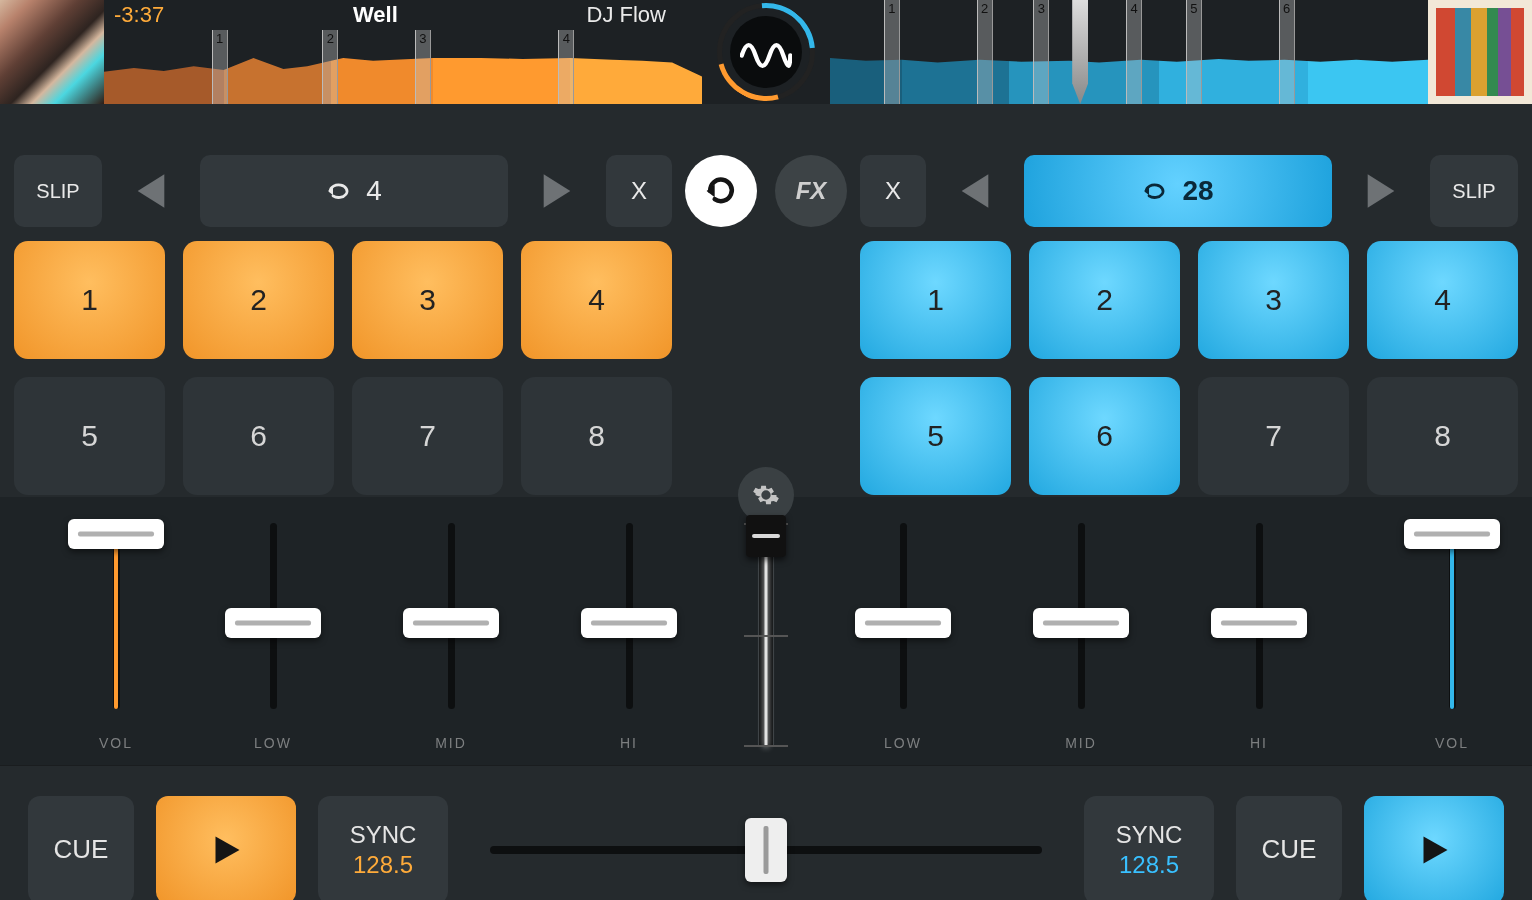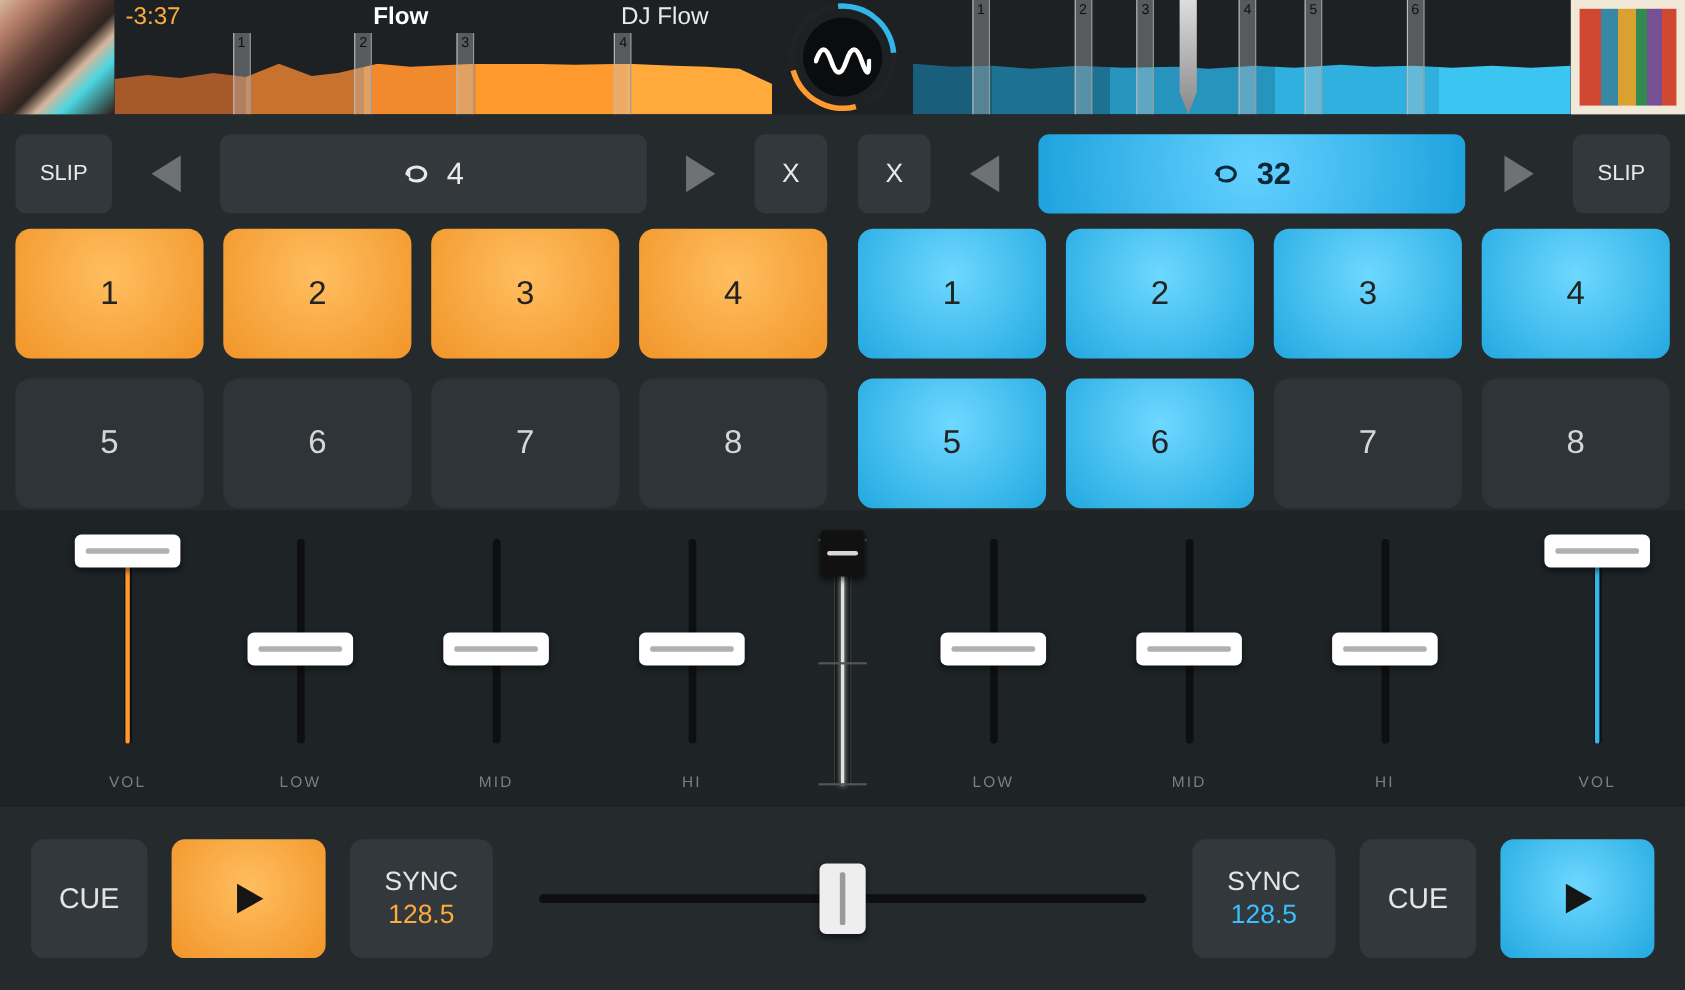--- a/index.html
+++ b/index.html
@@ -7,21 +7,21 @@
   body { background: #252a2d; color: #ccc; user-select: none; }
 
   
   .header { height: 104px; display: flex; align-items: stretch; background: #1d2124; }
   .album-art { width: 104px; height: 104px; background-size: cover; background-position: center; flex: none; }
   .album-art.left { background: linear-gradient(135deg,#d5b79e 0%,#b8826c 15%,#5f3f35 38%,#2e2420 55%,#d5b79e 65%,#4bd7e0 76%,#2e1b14 100%); }
   .album-art.right { background: #f2e8d7; position: relative; }
   .album-art.right::after{ content:""; position:absolute; inset:8px; background:
     linear-gradient(90deg,#e64a33 0 22%,#3399cc 22% 40%,#f2b730 40% 58%,#2d9b5b 58% 70%,#7c52b5 70% 85%,#e64a33 85% 100%); mix-blend-mode:multiply; filter:contrast(0.9); }
   .deck-head { flex: 1; display: flex; flex-direction: column; }
-  .deck-head .meta { height: 30px; display: flex; align-items: center; font-size: 22px; padding: 0 10px; gap: 28px; }
+  .deck-head .meta { height: 30px; display: flex; align-items: center; font-size: 22px; padding: 0 10px; gap: 6px; }
   .time-a { color: #ffab3a; font-weight: 500; }
   .time-b { color: #39c0ff; font-weight: 500; }
   .title-text { font-weight: 700; color: #fff; }
   .artist-text { color: #eaeaea; font-weight: 400; }
   .meta .spacer { flex: 1; }
   .wave { flex:1; position: relative; overflow:hidden; }
   .wave-fill { position:absolute; bottom:0; left:0; right:0; }
   .wave-fill.orange { height: 46px; background: linear-gradient(90deg,#a65a2a 0 20%,#c7722f 20% 38%,#f08a2c 38% 55%,#ff9a2f 55% 78%,#ffaa3a 78% 100%); clip-path: polygon(0% 30%,5% 22%,10% 28%,15% 18%,20% 26%,25% 0%,30% 24%,34% 18%,40% 0%,45% 6%,55% 0%,63% 0%,70% 2%,78% 0%,85% 4%,90% 6%,95% 10%,100% 40%,100% 100%,0% 100%); }
   .wave-fill.blue { height: 46px; background: linear-gradient(90deg,#195f7c 0 12%,#1d7294 12% 30%,#2694bd 30% 55%,#30b0de 55% 80%,#3bc6f2 80% 100%); clip-path: polygon(0% 0%,6% 6%,12% 4%,18% 10%,25% 4%,32% 8%,40% 6%,45% 10%,52% 4%,58% 8%,65% 2%,70% 6%,76% 4%,82% 8%,88% 4%,94% 8%,100% 4%,100% 100%,0% 100%); }
   .wave-marker { position:absolute; top:0; bottom:0; width:16px; background:rgba(200,200,200,0.35); border-left:1px solid #bbb; border-right:1px solid #999; color:#111; font-size:13px; display:flex; align-items:flex-start; justify-content:center; padding-top:1px; font-weight:500;}
@@ -30,21 +30,21 @@
 
   .center-logo { width:128px; display:flex; align-items:center; justify-content:center; flex:none; }
   .logo-ring { width:98px; height:98px; border-radius:50%; position:relative; display:flex; align-items:center; justify-content:center; }
   .logo-ring::before{ content:""; position:absolute; inset:0; border-radius:50%; border:5px solid #222; }
   .logo-ring .arc1{ position:absolute; inset:0; border-radius:50%; border:5px solid transparent; border-top-color:#ff9a2f; transform:rotate(210deg);}
   .logo-ring .arc2{ position:absolute; inset:0; border-radius:50%; border:5px solid transparent; border-top-color:#33b7ea; transform:rotate(40deg);}
   .logo-core { width:72px; height:72px; border-radius:50%; background:#0a0c0d; display:flex; align-items:center; justify-content:center; }
   .logo-core svg{ width:52px; height:48px; }
 
   
-  .pad-section { height:360px; display:flex; padding:0 0; }
+  .pad-section { height:360px; display:flex; padding:0 0;margin-top:33px; }
   .deck-pads { flex:1; display:flex; flex-direction:column; padding:18px 14px 6px 14px; gap:14px; }
   .loop-row { display:flex; gap:18px; align-items:center; }
   .btn { background:#32383c; border-radius:10px; display:flex; align-items:center; justify-content:center; color:#e9e9e9; font-size:24px; height:72px; cursor:pointer; font-weight:500; }
   .btn.slip { width:88px; font-size:20px; }
   .btn.arrow { width:62px; background:transparent; }
   .btn.arrow svg{ width:34px; height:40px; fill:#6e7275; }
   .loop-value { flex:1; font-size:28px; gap:12px; }
   .loop-value.blue-active { background: radial-gradient(circle at 50% 40%, #63d1ff, #1ea2dd); color:#0a2838; font-weight:600;}
   .btn.x { width:66px; font-size:24px; }
   .pad-grid { display:grid; grid-template-columns:repeat(4,1fr); gap:18px; flex:1;}
@@ -101,21 +101,21 @@
 </style>
 </head>
 <body>
 
 <div class="header">
   <div class="album-art left"></div>
   <div class="deck-head">
     <div class="meta">
       <span class="time-a">-3:37</span>
       <span class="spacer"></span>
-      <span class="title-text">Flow</span>
+      <span class="title-text">Well</span>
       <span class="spacer"></span>
       <span class="artist-text">DJ Flow</span>
       <span style="width:20px"></span>
     </div>
     <div class="wave">
       <div class="wave-fill orange"></div>
       <div class="wave-marker" style="left:18%">1</div>
       <div class="wave-marker" style="left:36.5%">2</div>
       <div class="wave-marker" style="left:52%">3</div>
       <div class="wave-marker" style="left:76%">4</div>
@@ -176,35 +176,51 @@
         <div class="pad orange">2</div>
         <div class="pad orange">3</div>
         <div class="pad orange">4</div>
         <div class="pad dark">5</div>
         <div class="pad dark">6</div>
         <div class="pad dark">7</div>
         <div class="pad dark">8</div>
       </div>
   </div>
 
+  <div class="center-pads">
+    <div class="loop-fx-row">
+      <div class="circle-btn loop">
+        <svg viewBox="0 0 40 40">
+            <path d="M8 20a12 12 0 1 1 5 9" fill="none" stroke="#151515" stroke-width="5" stroke-linecap="round"></path>
+            <path d="M4 20 L13 13 L13 27 Z" fill="#151515"></path>
+          </svg>
+      </div>
+      <div class="circle-btn fx">FX</div>
+    </div>
+    <div class="circle-btn gear">
+      <svg viewBox="0 0 24 24">
+          <path d="M12 8a4 4 0 1 0 0 8 4 4 0 0 0 0-8zm9 4a7 7 0 0 1-.1 1.2l2.1 1.6-2 3.4-2.5-1a7 7 0 0 1-2 .1l-.4 2.7h-4l-.4-2.7a7 7 0 0 1-2-.1l-2.5 1-2-3.4 2.1-1.6A7 7 0 0 1 3 12a7 7 0 0 1 .1-1.2L1 9.2l2-3.4 2.5 1a7 7 0 0 1 2-.1L7.9 4h4l.4 2.7a7 7 0 0 1 2 .1l2.5-1 2 3.4-2.1 1.6c.1.4.1.8.1 1.2z"></path>
+        </svg>
+    </div>
+  </div>
 
   <div class="deck-pads">
     <div class="loop-row">
       <div class="btn x">X</div>
       <div class="btn arrow">
           <svg viewBox="0 0 20 24">
             <path d="M18 2 L18 22 L2 12 Z"></path>
           </svg>
         </div>
       <div class="btn loop-value blue-active">
         <svg viewBox="0 0 40 30" class="loop-icon">
             <path d="M6 15a12 9 0 1 1 4 7" fill="none" stroke="#0a2838" stroke-width="4" stroke-linecap="round"></path>
             <path d="M3 15 L10 9 L10 21 Z" fill="#0a2838"></path>
           </svg>
-        <span>32</span>
+        <span>28</span>
       </div>
       <div class="btn arrow">
           <svg viewBox="0 0 20 24">
             <path d="M2 2 L18 12 L2 22 Z"></path>
           </svg>
         </div>
       <div class="btn slip">SLIP</div>
     </div>
     <div class="pad-grid" id="pads-b">
         <div class="pad blue">1</div>

